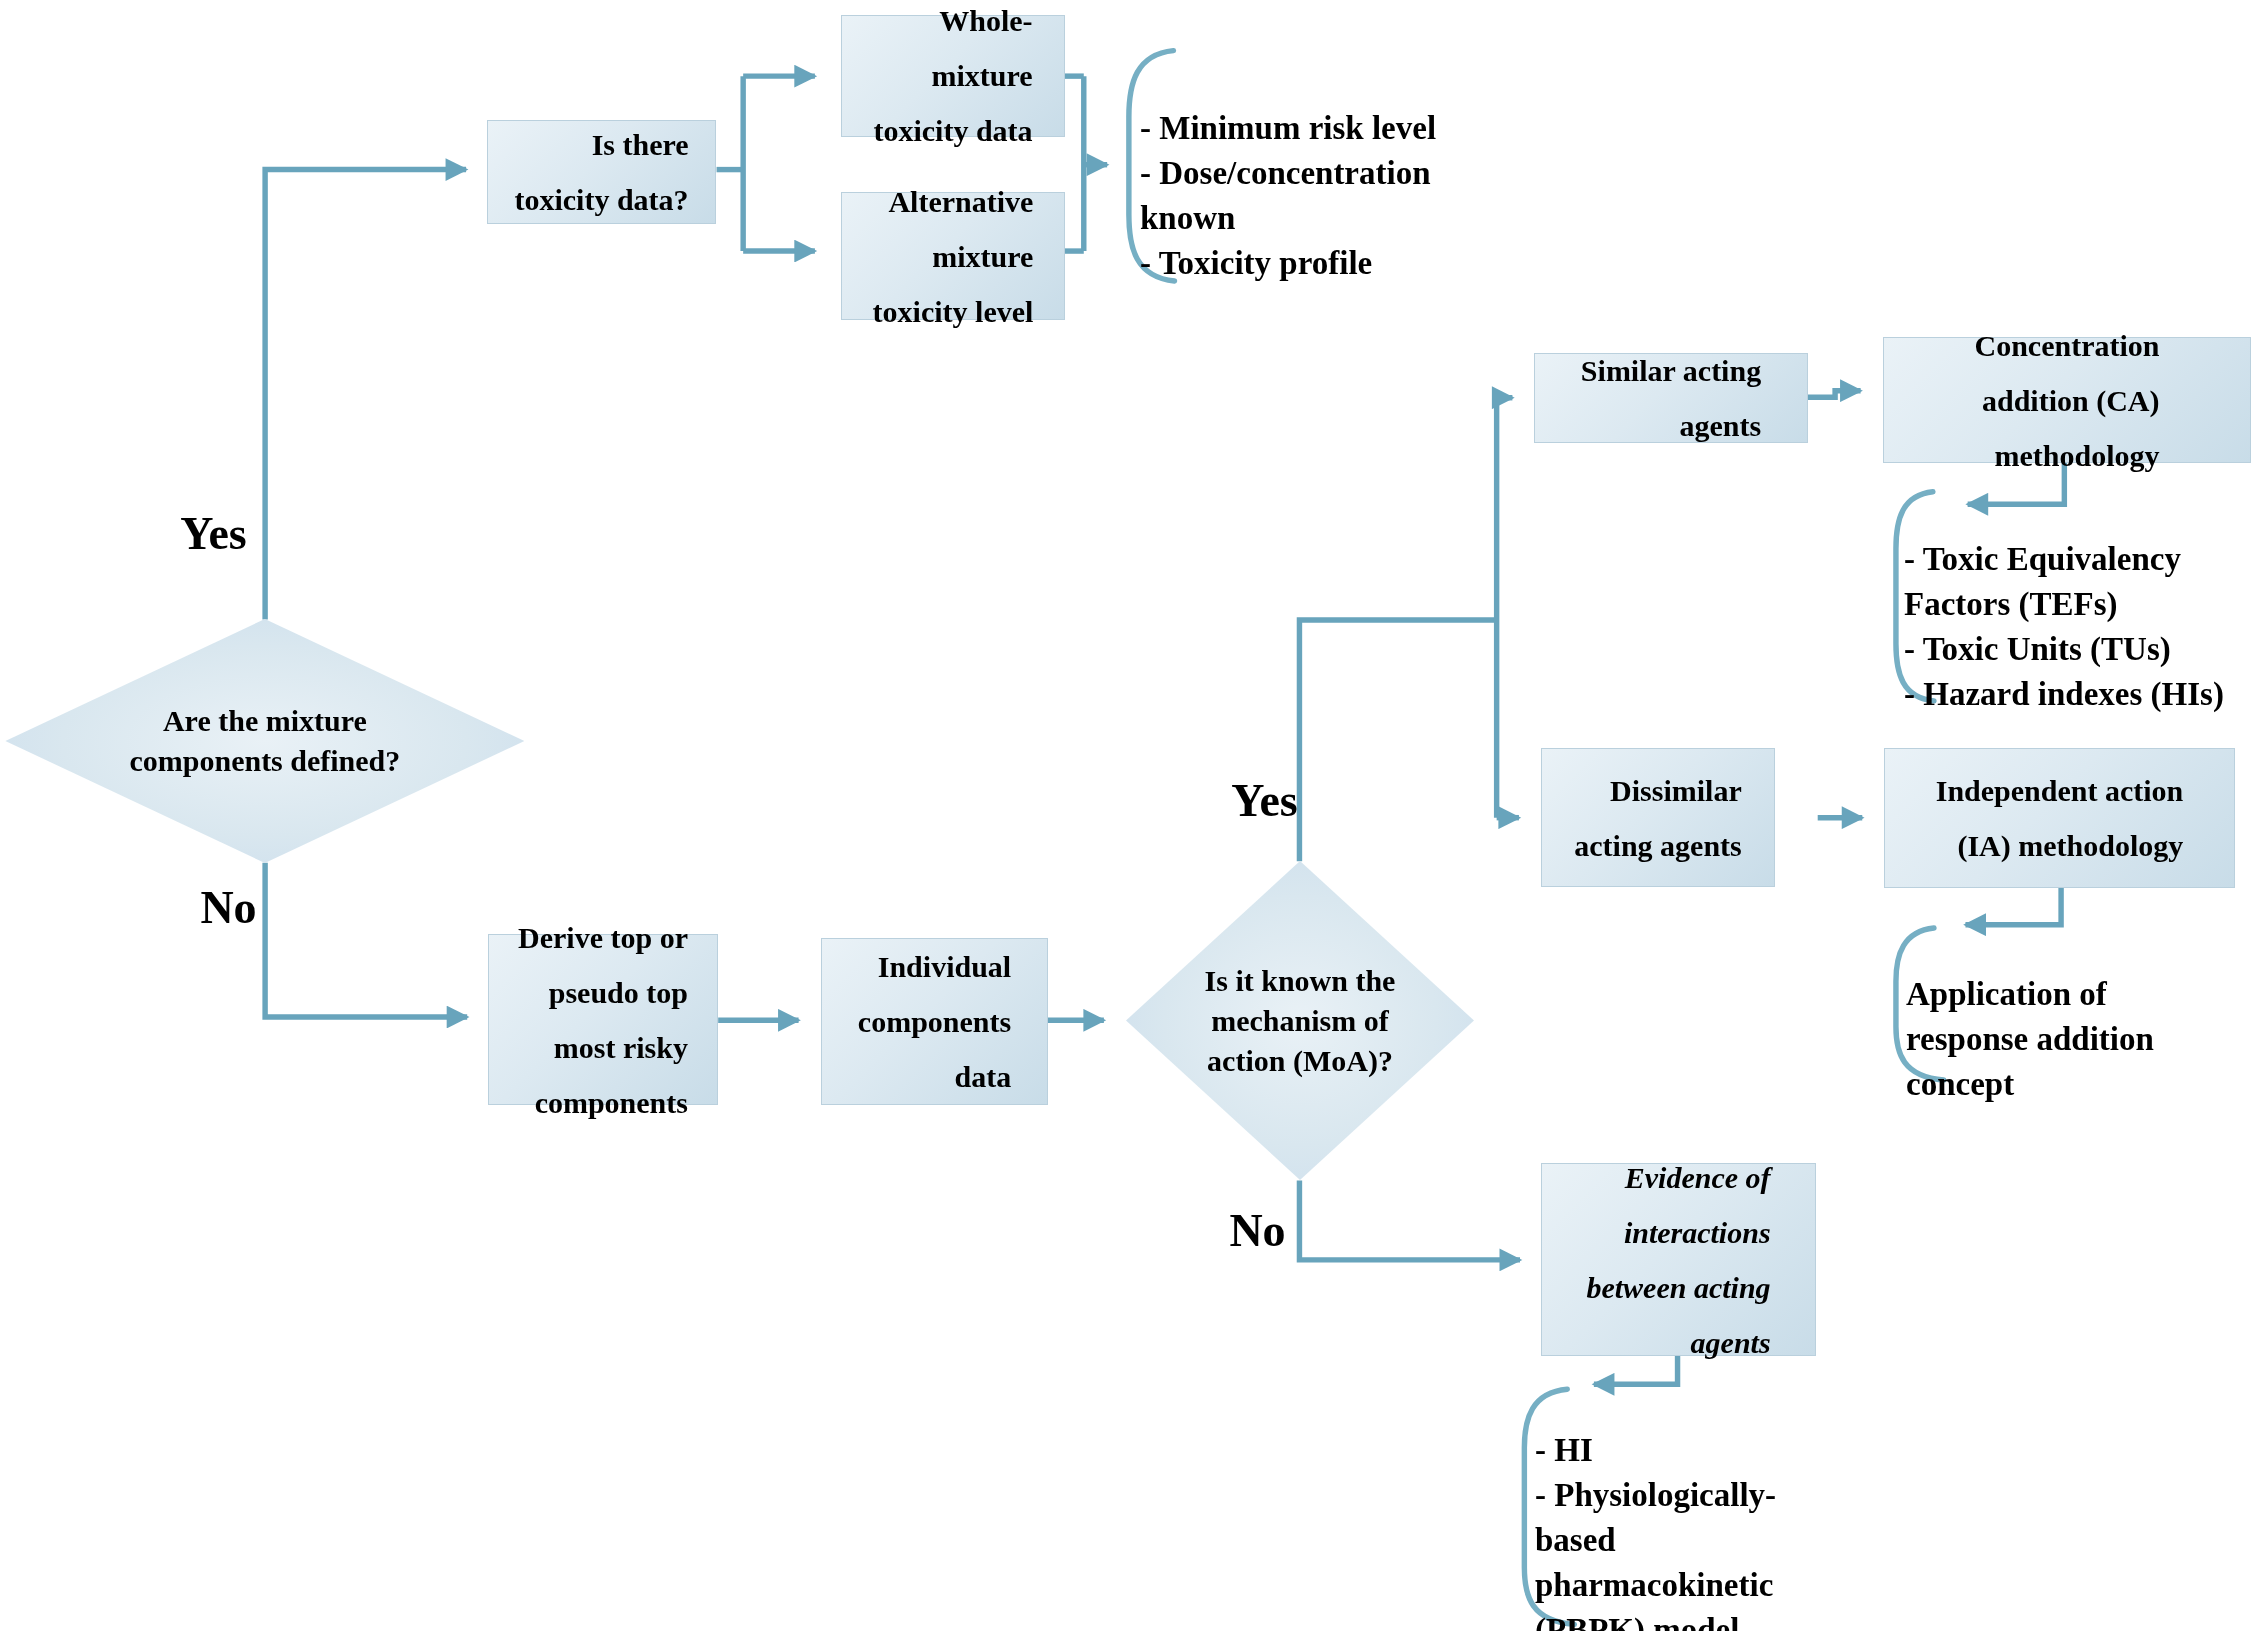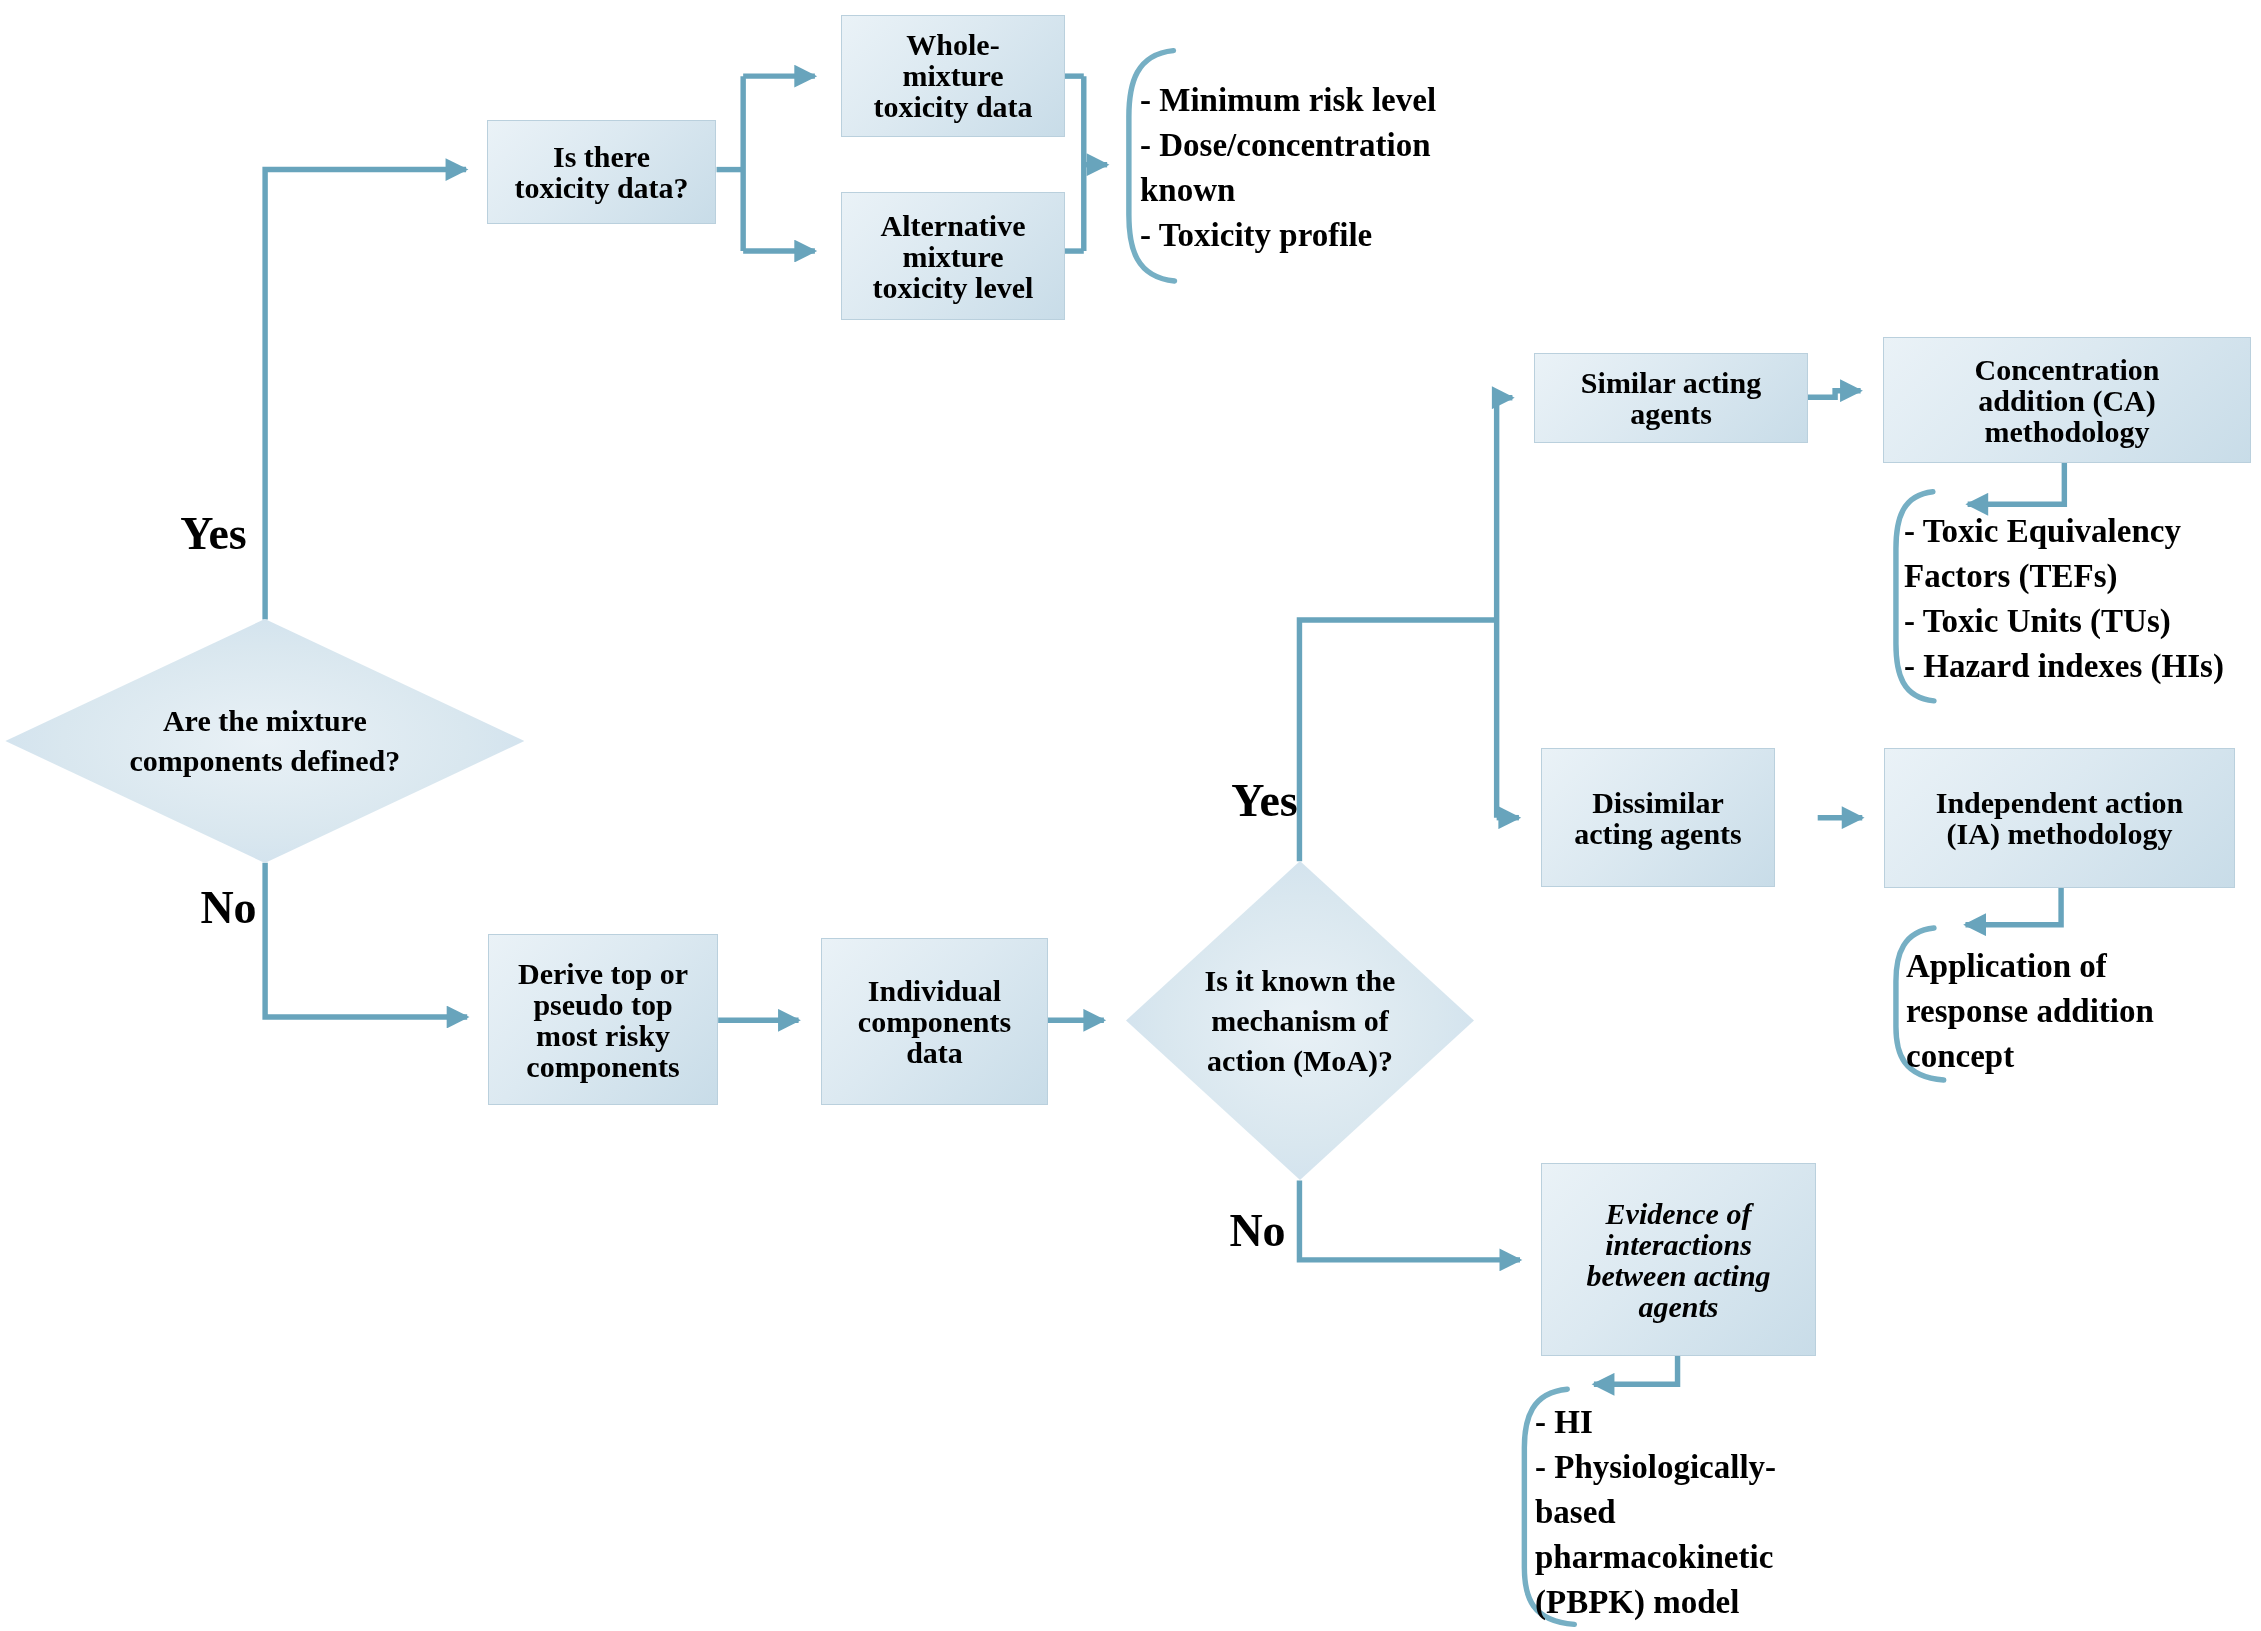--- a/index.html
+++ b/index.html
@@ -9,23 +9,23 @@
     background:#ffffff;
     font-family:"Liberation Serif","DejaVu Serif",serif;
     font-weight:bold;
     color:#000;
     overflow:hidden;
   }
   .wires{position:absolute;left:0;top:0;}
   .node{
     position:absolute;
     display:flex;align-items:center;justify-content:center;
-    text-align:center;
+    text-align:right;
     white-space:pre-line;
-    font-size:30px;line-height:31px;
+    font-size:30px;line-height:55px;
     background:linear-gradient(135deg,#eaf2f7 0%,#dce9f1 45%,#c8dce8 100%);
     border:1.1px solid #bad0dd;
     box-sizing:border-box;
   }
   .diamond{
     position:absolute;
     display:flex;align-items:center;justify-content:center;
     text-align:center;
     white-space:pre-line;
     font-size:30px;line-height:40px;
@@ -36,20 +36,21 @@
   .edge-label{
     position:absolute;
     font-size:46px;line-height:35px;
     text-align:center;
   }
   .list{
     position:absolute;
     font-size:33px;line-height:45px;
     text-align:left;
     white-space:pre-line;
+    margin-top:28px;
   }
 </style>
 </head>
 <body>
 
 <div class="canvas">
 
   <svg class="wires" width="2261" height="1631" viewBox="0 0 4162 3002">
     <defs>
       <marker id="arr" viewBox="0 0 10 10" refX="9" refY="5" markerWidth="5" markerHeight="4.2" orient="auto">

